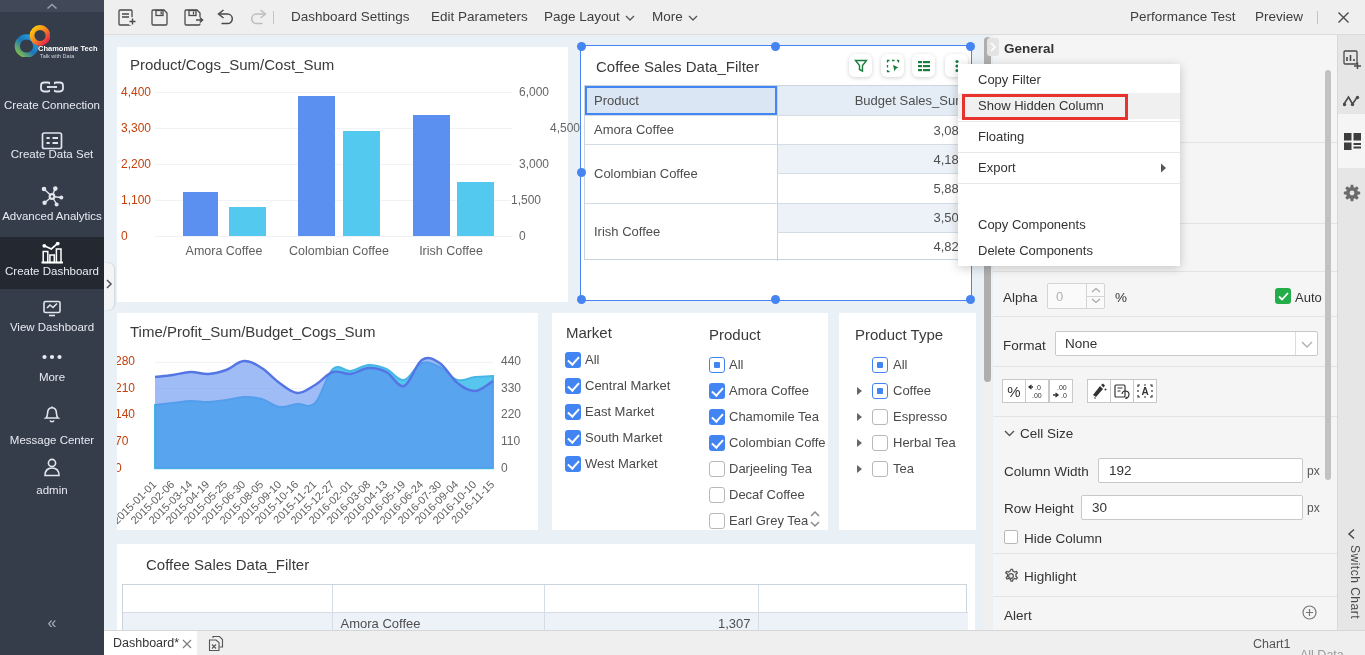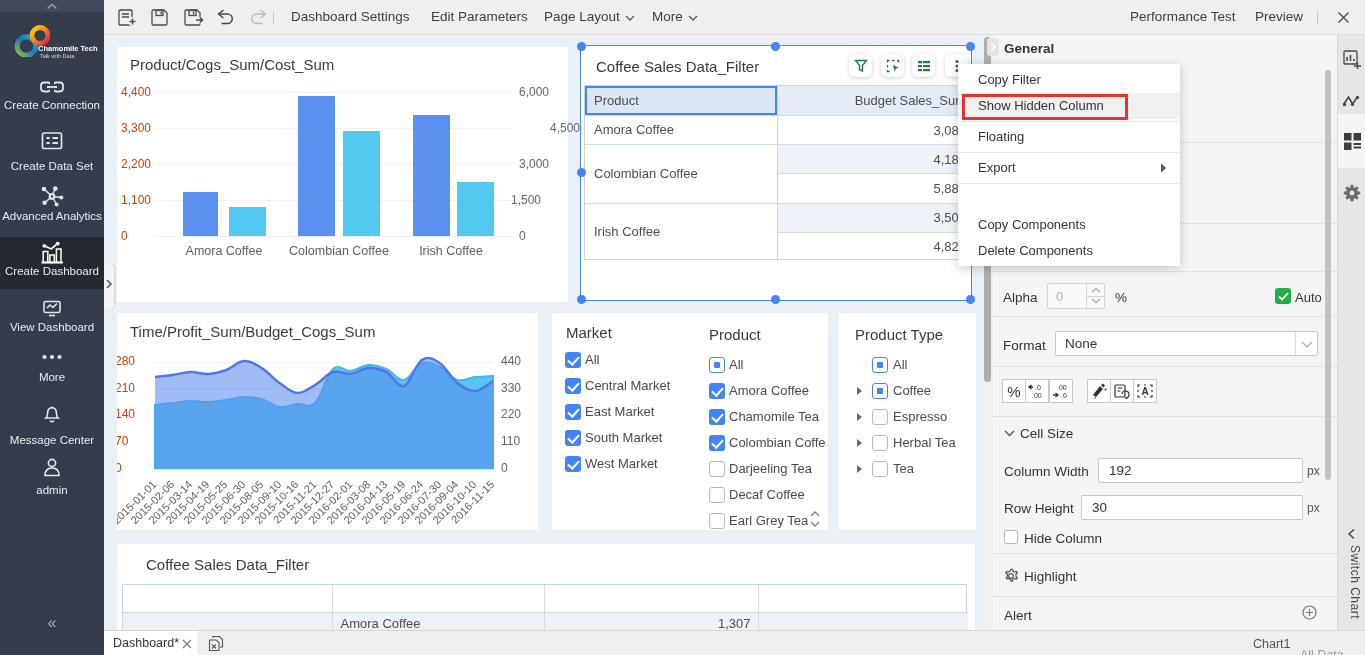--- a/index.html
+++ b/index.html
@@ -326,21 +326,21 @@
         <path d="M47 8 H57" stroke="#e1e5ec" stroke-width="1.8"></path>
       </svg>
     <div class="item" style="top:99px">Create Connection</div>
 
     <svg class="icon" style="top:131px" width="104" height="20" viewBox="0 0 104 20">
         <g stroke="#e1e5ec" fill="none">
           <rect x="42.5" y="2" width="19" height="15.5" rx="1.8" stroke-width="1.7"></rect>
           <path d="M46.5 7 h3.2 M52.5 7 h5.5 M46.5 12 h3.2 M52.5 12 h5.5" stroke-width="2.1"></path>
         </g>
       </svg>
-    <div class="item" style="top:160px">Create Data Set</div>
+    <div class="item" style="top:148px">Create Data Set</div>
 
     <svg class="icon" style="top:186px" width="104" height="22" viewBox="0 0 104 22">
         <g stroke="#e1e5ec" stroke-width="1.4">
           <path d="M52 10.5 L44.5 3.5 M52 10.5 L55 3 M52 10.5 L61 11.5 M52 10.5 L45 16.5 M52 10.5 L56.5 18"></path>
         </g>
         <g fill="#e1e5ec">
           <circle cx="52" cy="10.5" r="3.4"></circle>
           <circle cx="44" cy="3" r="2.3"></circle>
           <circle cx="55.3" cy="2.6" r="2.3"></circle>
           <circle cx="61.3" cy="11.6" r="2"></circle>

